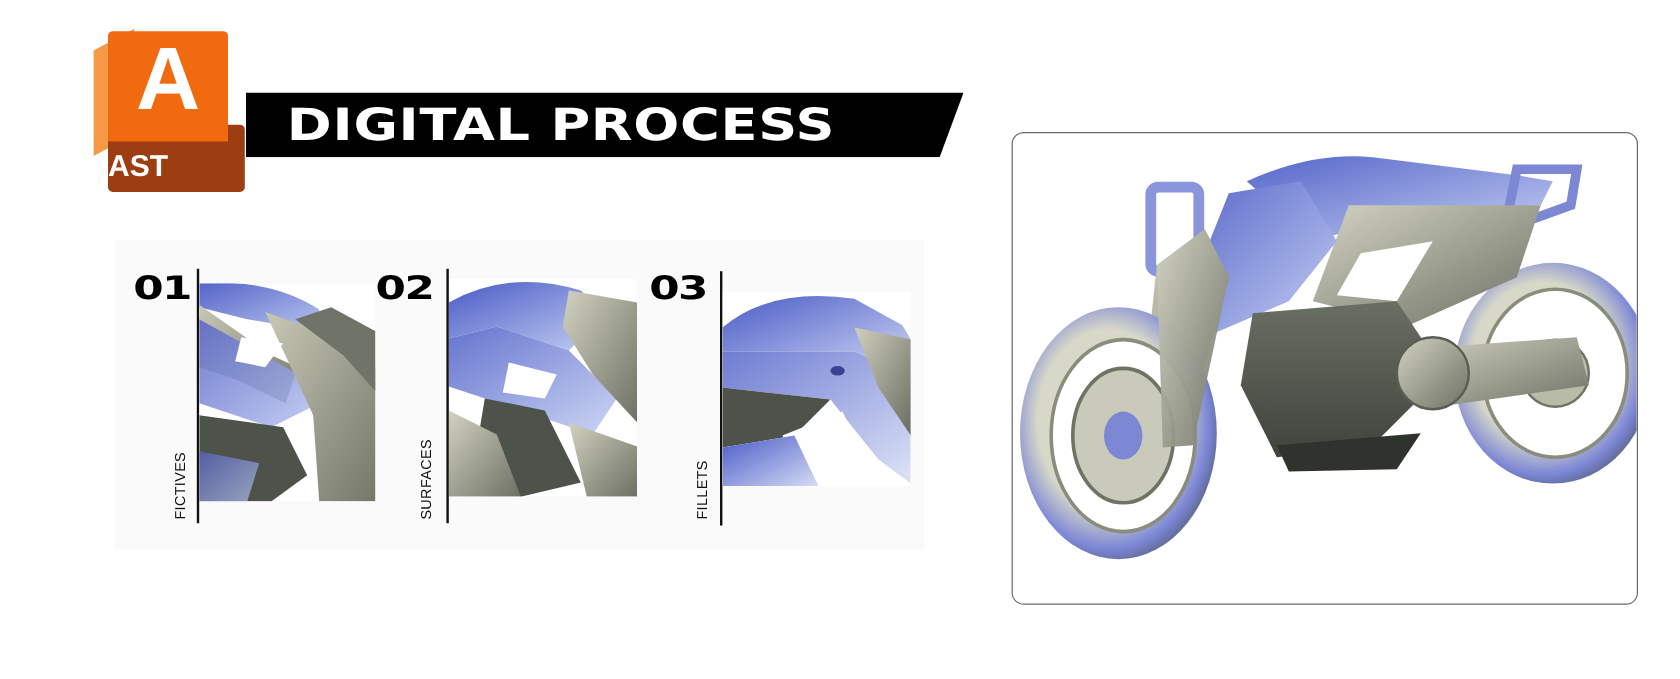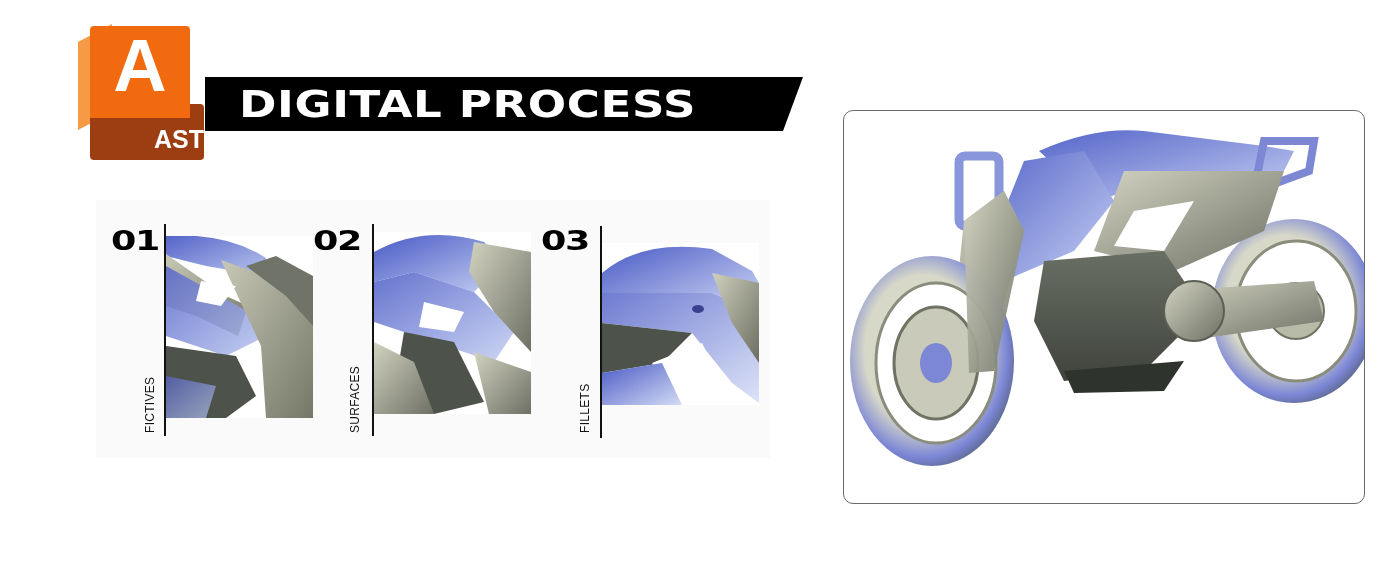--- a/index.html
+++ b/index.html
@@ -4,21 +4,21 @@
 <style>
   html,body{margin:0;padding:0;}
   body{width:1400px;height:566px;background:#ffffff;position:relative;overflow:hidden;font-family:"Liberation Sans",sans-serif;}
   .abs{position:absolute;}
   
   .logo{left:78px;top:26px;width:128px;height:134px;}
   .logo .back-tab{left:0;top:16px;width:34px;height:88px;background:#f79a45;transform:skewY(-28deg);transform-origin:left top;}
   .logo .base{left:12px;top:78px;width:114px;height:56px;background:#9c3d12;border-radius:0 4px 4px 4px;}
   .logo .front{left:12px;top:0;width:100px;height:92px;background:#f26a10;border-radius:4px 4px 0 0;}
   .logo .letter{left:12px;top:-6px;width:100px;height:92px;text-align:center;color:#fff;font-weight:bold;font-size:74px;line-height:92px;}
-  .logo .abbr{left:12px;top:92px;width:114px;height:42px;text-align:right;color:#fff;font-weight:bold;font-size:25px;line-height:42px;}
+  .logo .abbr{left:12px;top:92px;width:114px;height:42px;text-align:left;color:#fff;font-weight:bold;font-size:25px;line-height:42px;}
   
   .banner{left:205px;top:77px;width:598px;height:66px;}
   .banner svg{position:absolute;left:0;top:0;}
   .banner-title{position:absolute;left:34px;top:0;height:54px;line-height:56px;color:#fff;font-weight:900;font-size:37px;letter-spacing:0.5px;font-family:"DejaVu Sans",sans-serif;transform:scaleX(1.22);transform-origin:left center;}
   
   .steps-card{left:96px;top:200px;width:674px;height:258px;background:#fafafa;}
   .step-num{font-family:"DejaVu Sans",sans-serif;font-weight:900;font-size:27px;color:#000;letter-spacing:-1px;transform:scaleX(1.35);transform-origin:left top;}
   .vline{width:2px;background:#111;}
   .vlabel{font-size:12px;color:#111;transform:rotate(-90deg);transform-origin:left top;white-space:nowrap;letter-spacing:0.3px;}
   .render{overflow:hidden;}

